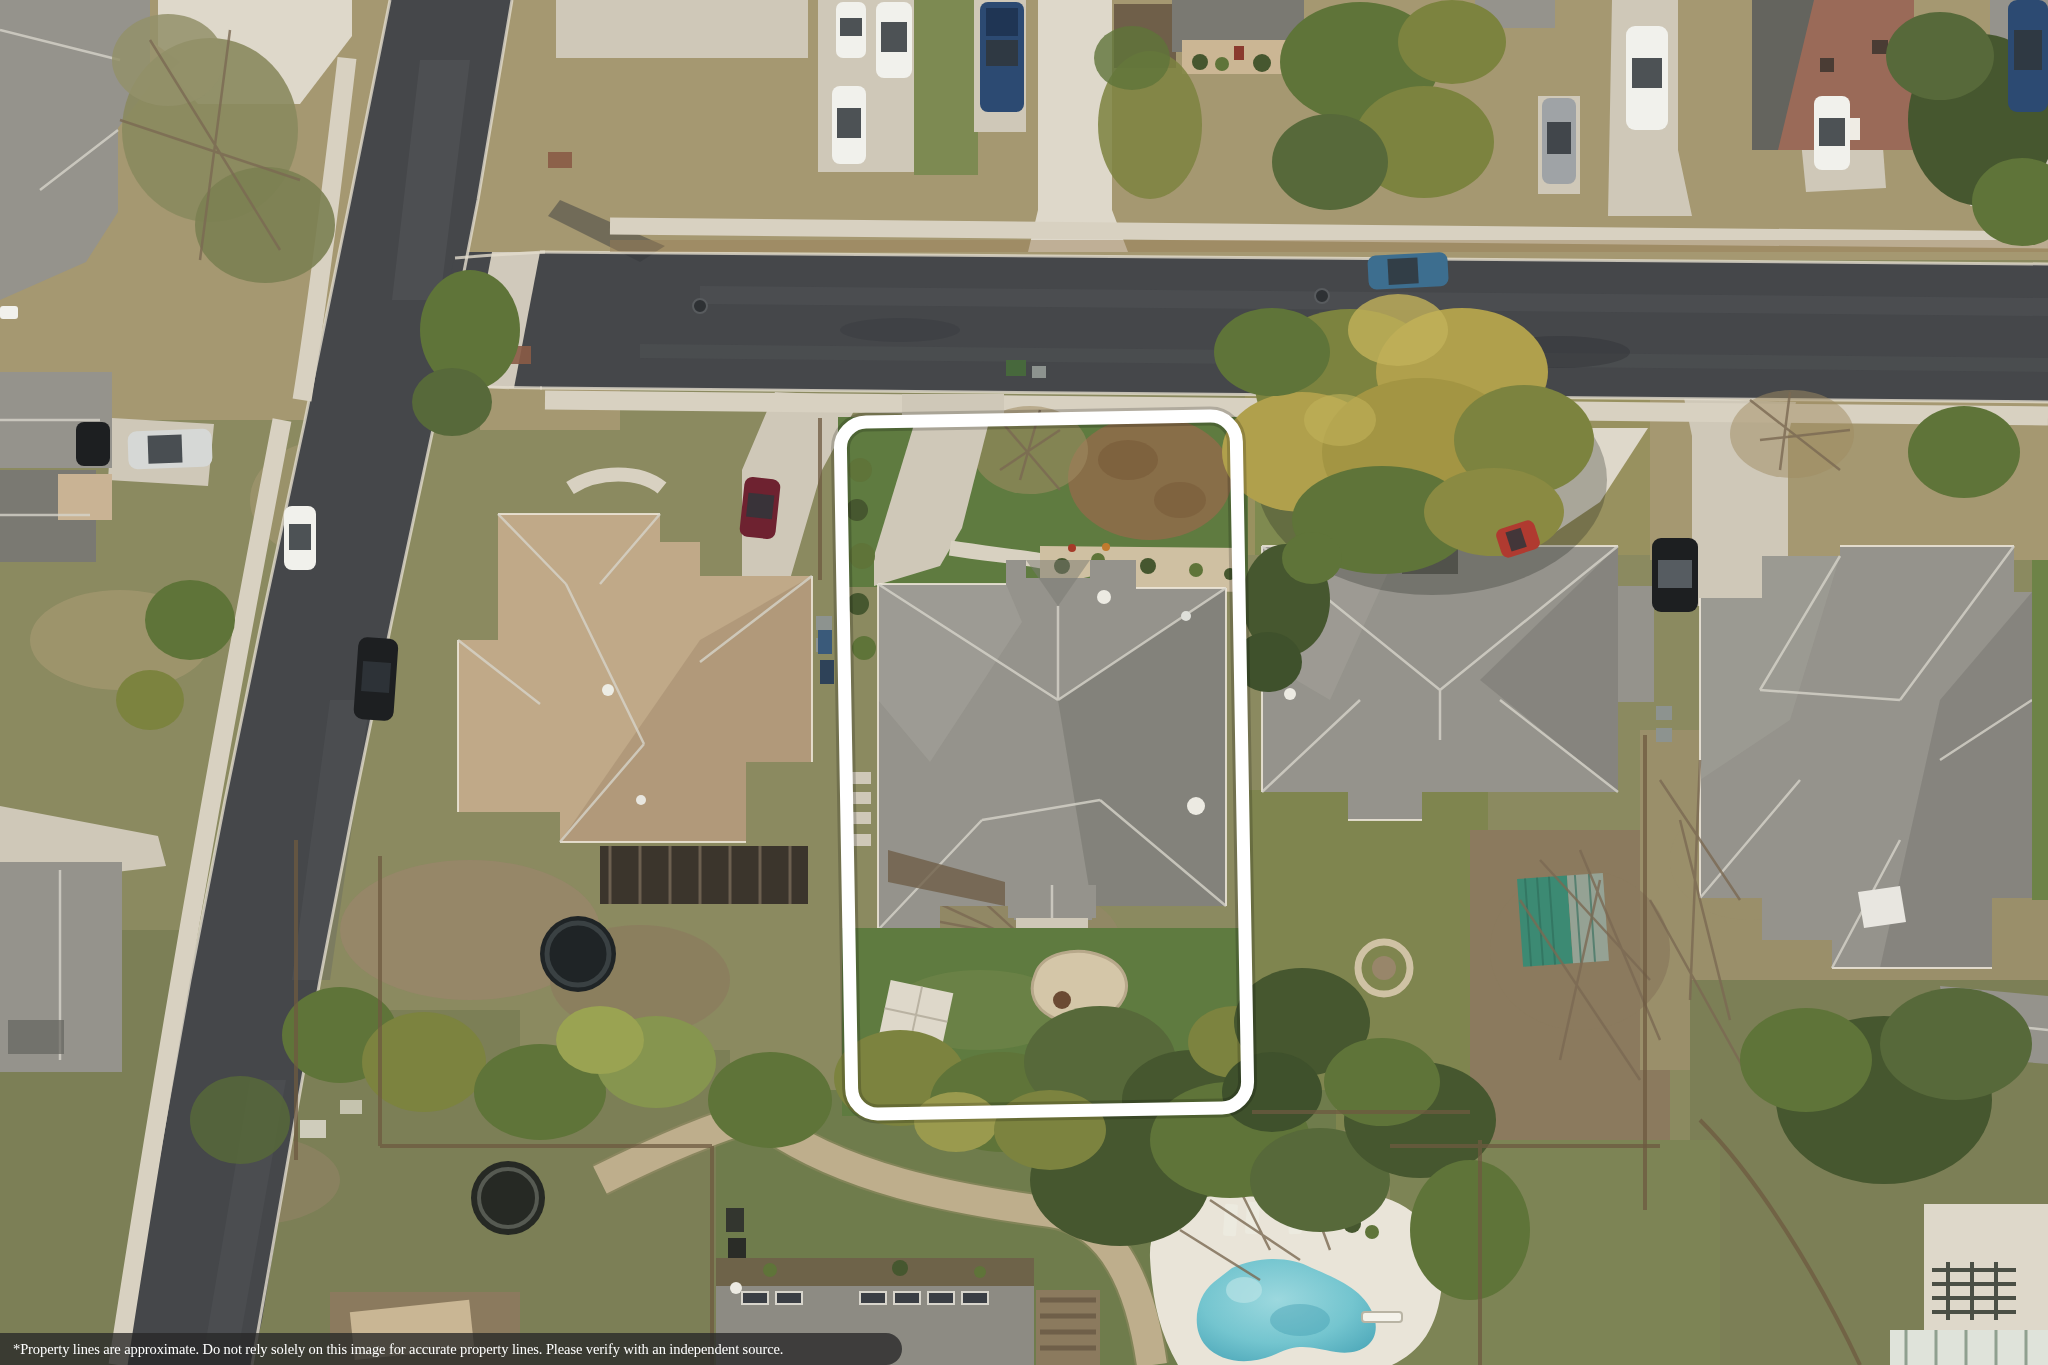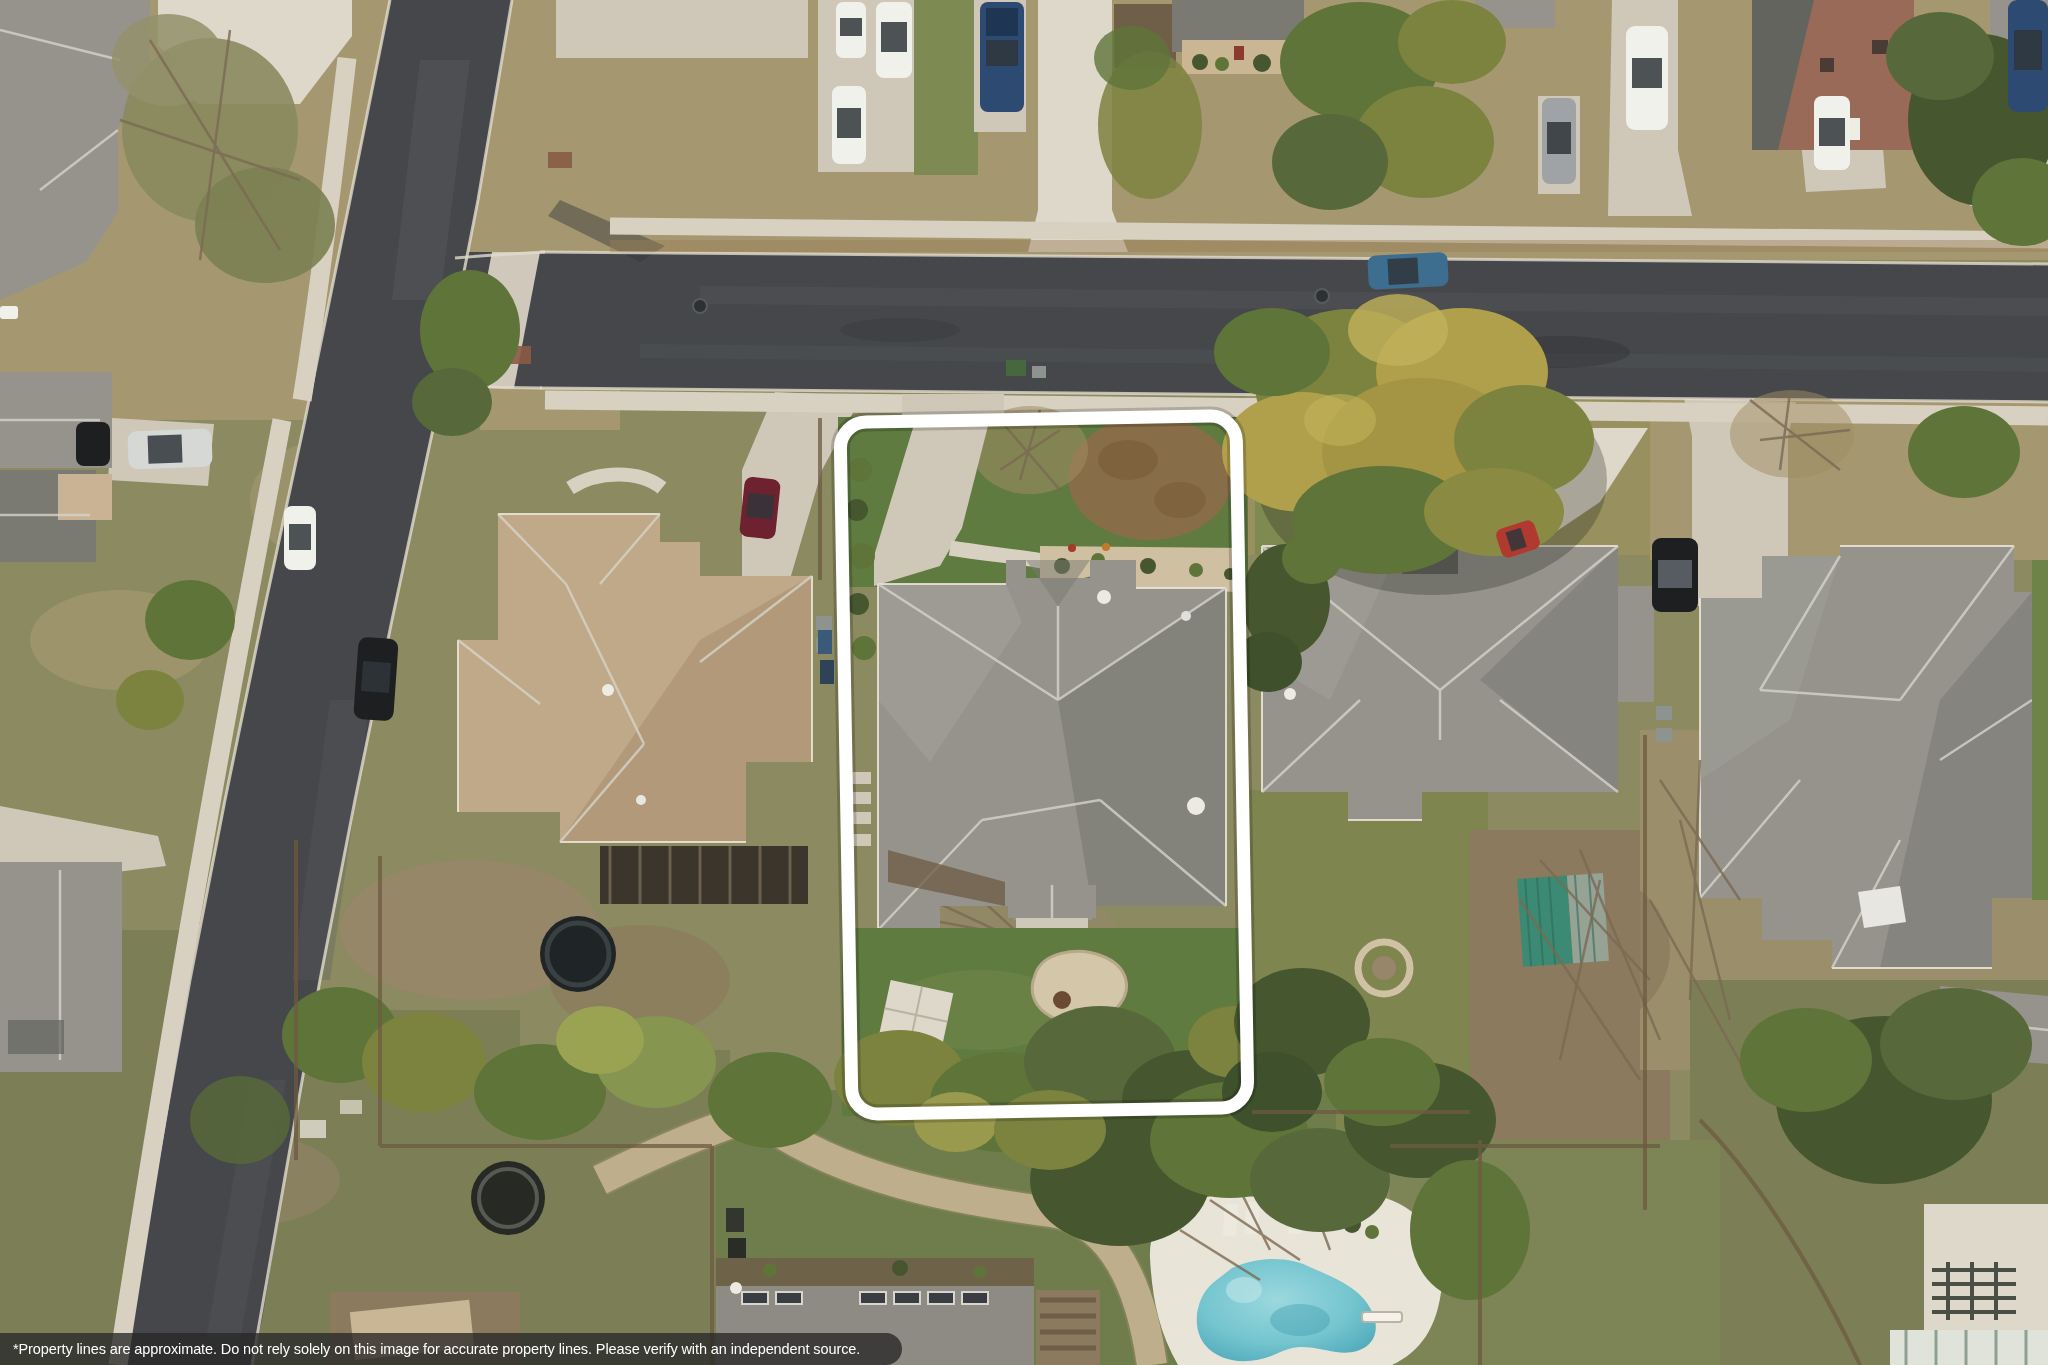--- a/index.html
+++ b/index.html
@@ -1,17 +1,17 @@
 <!DOCTYPE html>
 <html style="--asphalt: #45474a; --asphalt-light: #5b5e61; --asphalt-dark: #33363a; --sidewalk: #d8d1c1; --concrete: #cfc8b8; --concrete-bright: #ded8ca; --curb: #e2dccd; --grass-green: #5f7b40; --grass-olive: #8b8a60; --grass-dry: #a59871; --grass-dull: #7c7f56; --dirt: #98866a; --mulch: #8b7a5e; --dirt-dark: #6f5f49; --roof-gray: #95938c; --roof-gray-dark: #7a7972; --roof-gray-darker: #64645e; --roof-tan: #c0a988; --roof-tan-dark: #a68f72; --tree-dark: #46572f; --tree-green: #5f7439; --tree-olive: #7c833f; --tree-yellow: #b0a04c; --tree-dry: #a08c62; --fence: #6e5a40; --car-white: #f1f1ec; --car-silver: #d6d8d6; --car-gray: #9fa3a6; --car-blue: #2c4a72; --car-teal: #3d6e8f; --car-maroon: #6e2230; --car-red: #b03a30; --car-black: #1d1f21; --pool-water: #74c5cf; --pool-deck: #e9e4d8; --shed-teal: #3c8a73; --shed-gray: #95a294; --bar: rgba(40,40,40,0.78); --bar-text: #ffffff; --outline: #ffffff;"><head>
 <meta charset="utf-8">
 <style>
   html,body{margin:0;padding:0;background:#222;}
   .stage{position:relative;width:2048px;height:1365px;overflow:hidden;
-         font-family:Liberation Sans, sans-serif;}
+         font-family:Liberation Serif, serif;}
   .stage svg{position:absolute;inset:0;display:block;}
 
   
   .road{fill:var(--asphalt,#45474a);}
   .roadlite{fill:var(--asphalt-light,#5b5e61);}
   .roaddark{fill:var(--asphalt-dark,#33363a);}
   .walk{fill:var(--sidewalk,#d8d1c1);}
   .walkstroke{stroke:var(--sidewalk,#d8d1c1);fill:none;}
   .drive{fill:var(--concrete,#cfc8b8);}
   .drivebright{fill:var(--concrete-bright,#ded8ca);}

